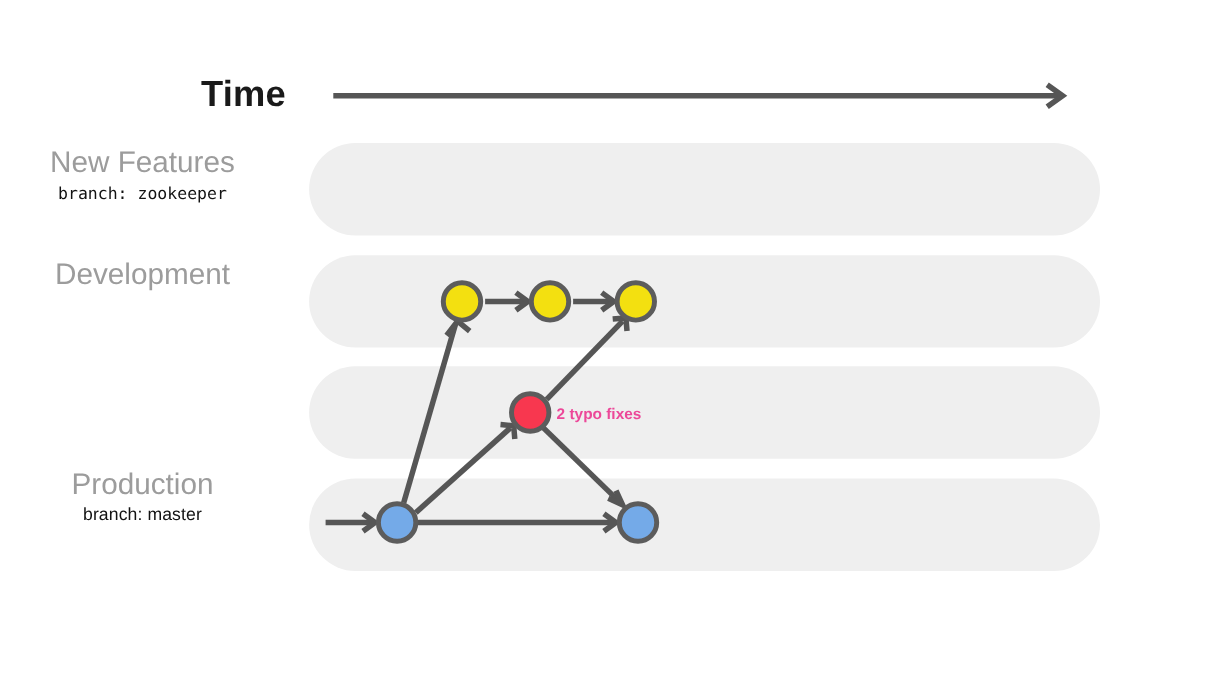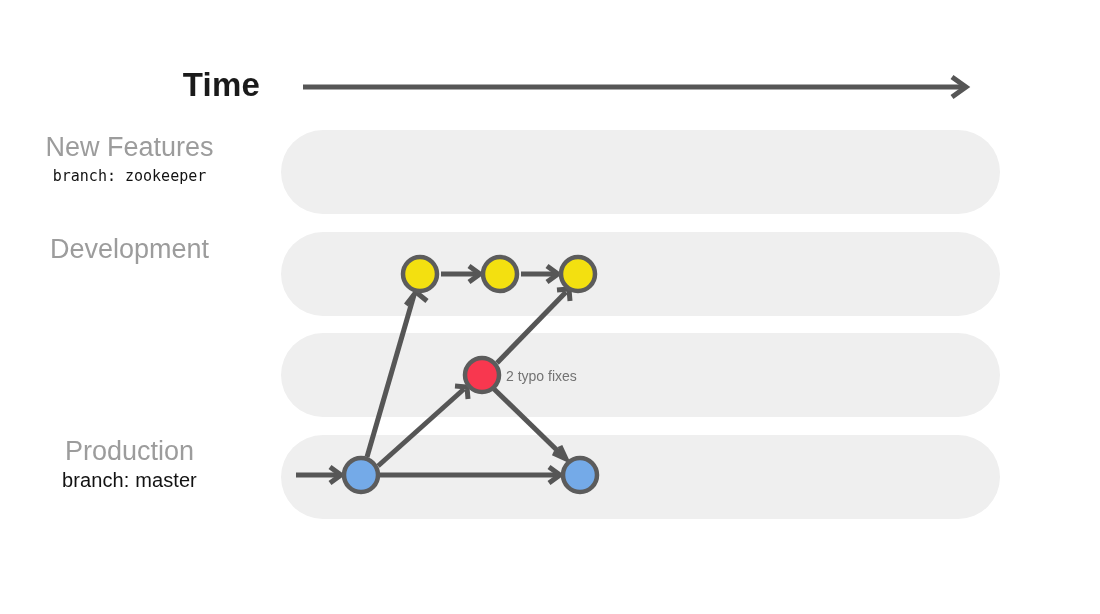--- a/index.html
+++ b/index.html
@@ -68,27 +68,27 @@
   .row-branch {
     font-family: "DejaVu Sans Mono", "Liberation Mono", monospace;
     font-size: 15px;
     color: #121212;
     line-height: 22px;
     margin-top: 1px;
     white-space: nowrap;
   }
   .row-branch.sans {
     font-family: "Liberation Sans", sans-serif;
-    font-size: 20px;
+    font-size: 16px;
     letter-spacing: 0.1px;
   }
   .label-1 { top: 131px; }
   .label-2 { top: 233px; }
   .label-3 { top: 334px; }
-  .label-4 { top: 435px; }
+  .label-4 { top: 424px; }
 
   
   #graph {
     position: absolute;
     left: 0; top: 0;
     width: 1100px;
     height: 614px;
     overflow: visible;
   }
 
@@ -106,23 +106,24 @@
     stroke-linejoin: miter;
   }
   .node-ring {
     stroke: #5c5c5c;
     stroke-width: 4.5;
   }
 
   .commit-note {
     position: absolute;
     font-size: 14px;
-    color: #737373;
+    color: #ec4899;
     line-height: 18px;
     white-space: nowrap;
+    font-weight: bold;
   }
 </style>
 </head>
 <body>
 
 <div id="board">
 
   <div class="lane lane-1"></div>
   <div class="lane lane-2"></div>
   <div class="lane lane-3"></div>

